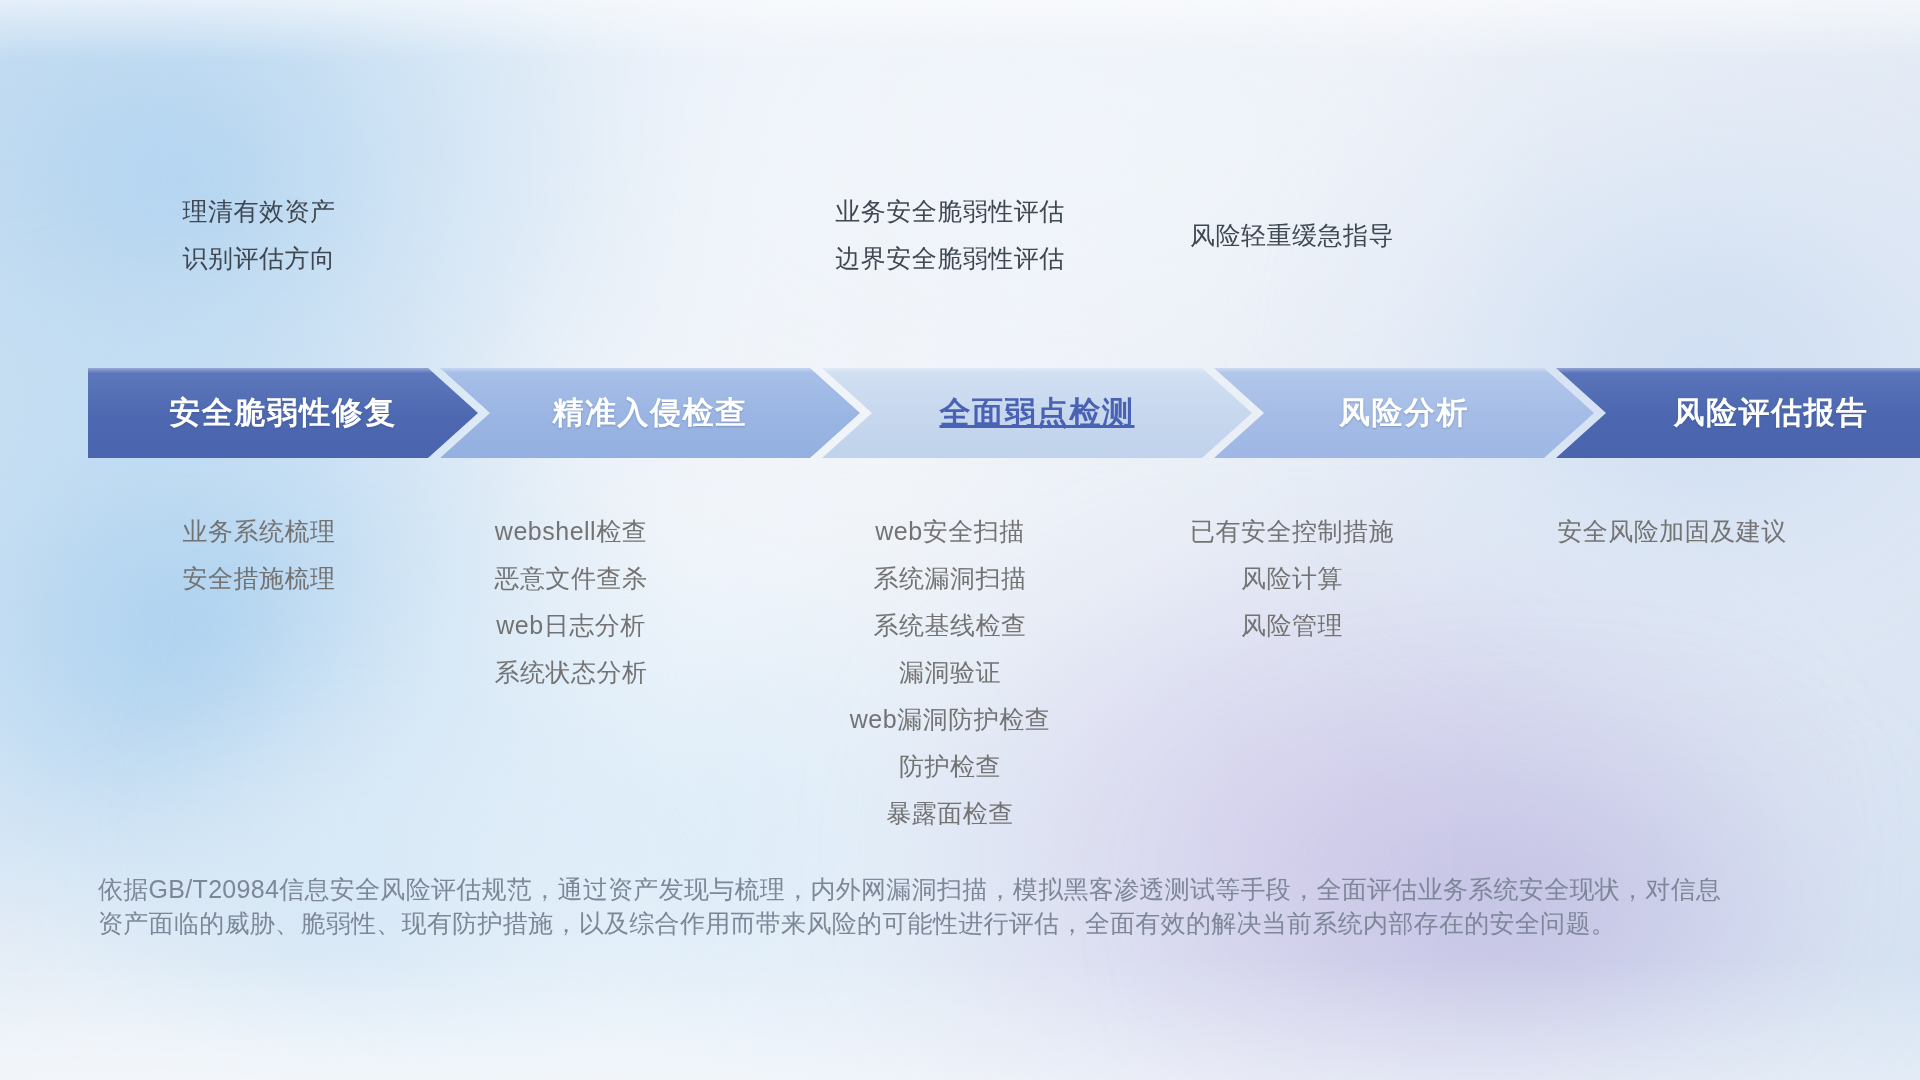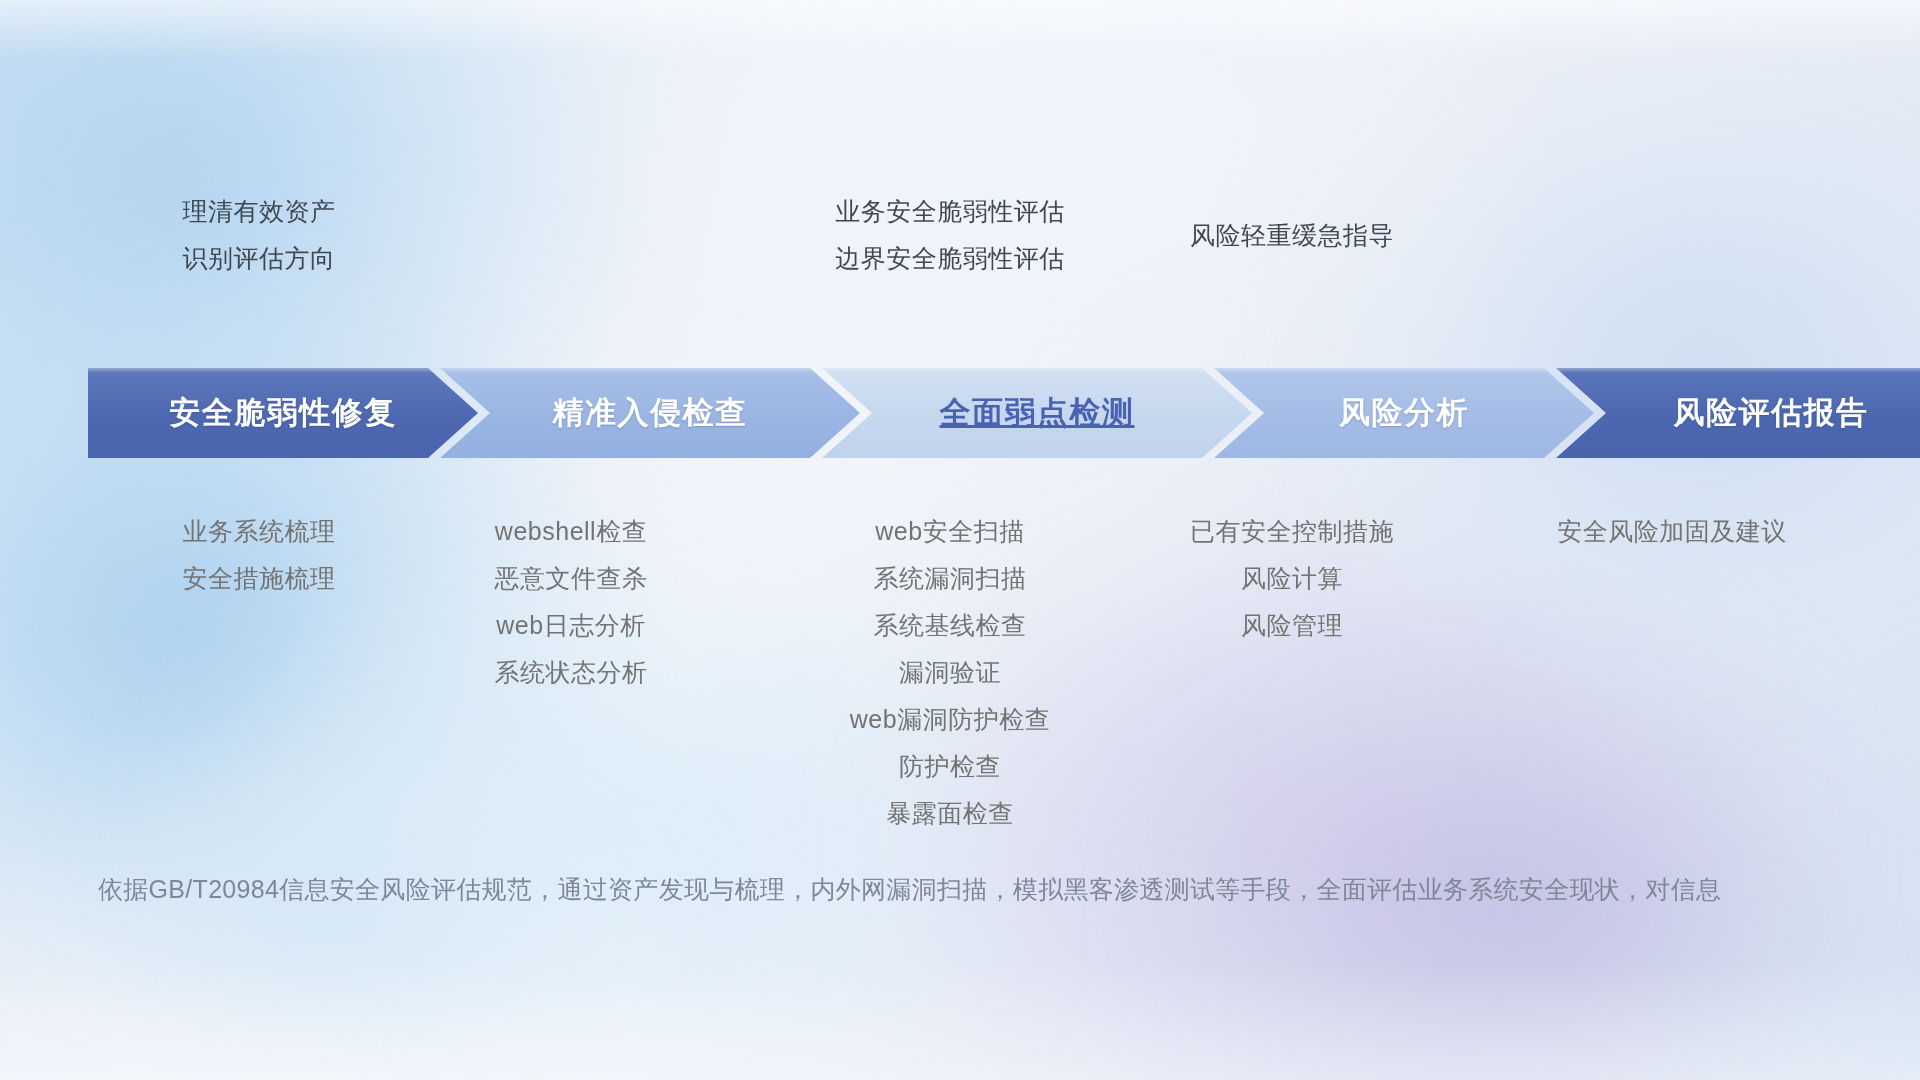--- a/index.html
+++ b/index.html
@@ -232,15 +232,16 @@
   </div>
 
   <div class="col-bot" style="left:1118px; top:508px; width:348px;">
     <div class="line">已有安全控制措施</div>
     <div class="line">风险计算</div>
     <div class="line">风险管理</div>
   </div>
 
   <div id="footer">
     <div class="fline">依据GB/T20984信息安全风险评估规范，通过资产发现与梳理，内外网漏洞扫描，模拟黑客渗透测试等手段，全面评估业务系统安全现状，对信息</div>
+    <div class="fline">资产面临的威胁、脆弱性、现有防护措施，以及综合作用而带来风险的可能性进行评估，全面有效的解决当前系统内部存在的安全问题。</div>
   </div>
 
 </div>
 
 </body></html>

